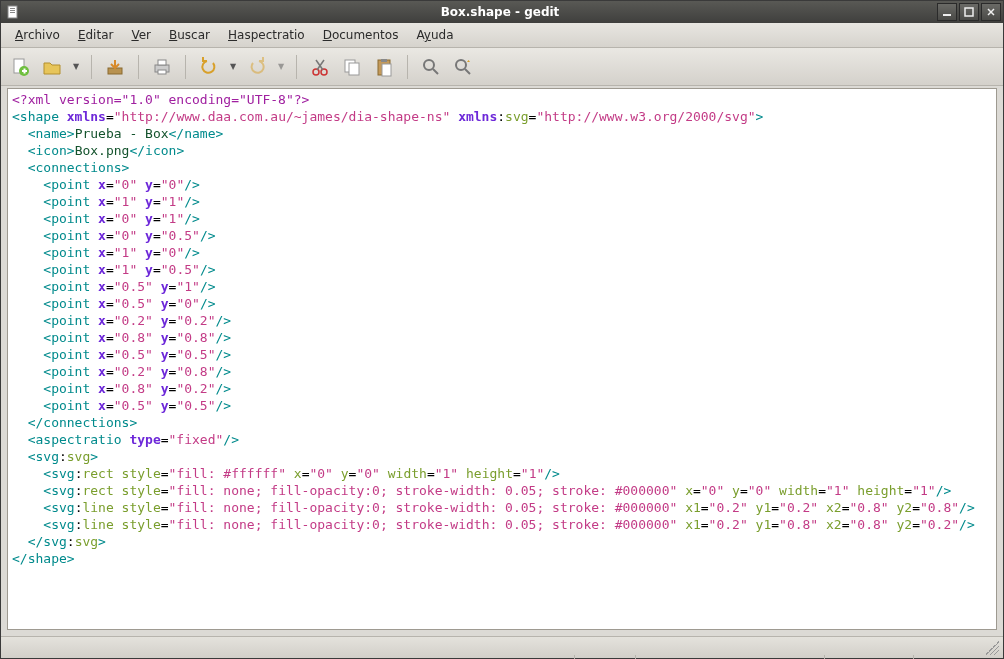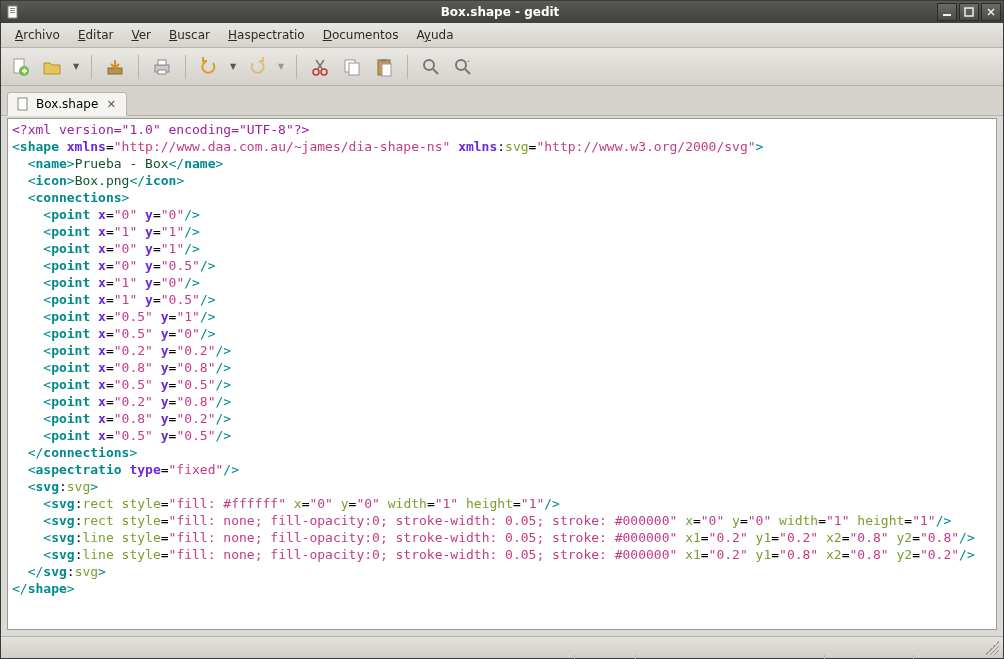--- a/index.html
+++ b/index.html
@@ -30,21 +30,21 @@
 .editor-wrap { flex: 1; background: #dcdad5; padding: 2px 6px 6px 6px; display: flex; }
 .editor { flex: 1; background: #fff; border: 1px solid #9e9a91; overflow: auto; padding: 2px 4px; font-family: "DejaVu Sans Mono", monospace; font-size: 13px; line-height: 17px; white-space: pre; color: #000; }
 
 .tok-pi { color: #a020a0; }
 .tok-tag { color: #008a8c; }
 .tok-attr { color: #6d28d9; font-weight: bold; }
 .tok-svgattr { color: #7a9e2d; }
 .tok-str { color: #c33b86; }
 .tok-sym { color: #000; }
 .tok-text { color: #14532d; }
-.tok-tagname { color: #008a8c; font-weight: bold; }
+.tok-tagname { color: #008a8c; font-weight: normal; }
 
 .statusbar { height: 22px; background: linear-gradient(#e4e2dc,#d2cfc9); border-top: 1px solid #b7b4ad; display: flex; align-items: center; padding: 0 4px; gap: 8px; font-size: 12px; color: #333; }
 .statusbar .spacer { flex: 1; }
 .statusbar .cell { padding: 0 8px; border-left: 1px solid #b7b4ad; height: 100%; display: flex; align-items: center; gap: 4px; margin-top: 36px; }
 .statusbar .cell:first-of-type { border-left: none; }
 .statusbar .dd2 { font-size: 9px; color: #555; }
 .statusbar .grip { width: 14px; height: 14px; background:
   linear-gradient(135deg, transparent 50%, #999 50%, #999 55%, transparent 55%,
     transparent 65%, #999 65%, #999 70%, transparent 70%,
     transparent 80%, #999 80%, #999 85%, transparent 85%); margin-left: 4px; }
@@ -168,31 +168,20 @@
       </div>
     <div class="btn">
         <svg width="20" height="20">
           <circle cx="8" cy="8" r="5" fill="none" stroke="#777" stroke-width="2"></circle>
           <line x1="12" y1="12" x2="17" y2="17" stroke="#777" stroke-width="2"></line>
           <path d="M14 5 l3 0 l-1.5 -2 z" fill="#d8a02a"></path>
         </svg>
       </div>
   </div>
 
-  <div class="tabbar">
-    <div class="tab">
-      <span class="ticon">
-          <svg width="14" height="14">
-            <rect x="2" y="1" width="9" height="12" fill="#fff" stroke="#888"></rect>
-          </svg>
-        </span>
-      <span>Box.shape</span>
-      <span class="close">✕</span>
-    </div>
-  </div>
 
   <div class="editor-wrap">
     <div class="editor" id="editor"><span class="tok-pi">&lt;?xml version="1.0" encoding="UTF-8"?&gt;</span>
 <span class="tok-tag">&lt;</span><span class="tok-tagname">shape</span> <span class="tok-attr">xmlns</span><span class="tok-sym">=</span><span class="tok-str">"http://www.daa.com.au/~james/dia-shape-ns"</span> <span class="tok-attr">xmlns</span><span class="tok-sym">:</span><span class="tok-svgattr">svg</span><span class="tok-sym">=</span><span class="tok-str">"http://www.w3.org/2000/svg"</span><span class="tok-tag">&gt;</span>
   <span class="tok-tag">&lt;</span><span class="tok-tagname">name</span><span class="tok-tag">&gt;</span><span class="tok-text">Prueba - Box</span><span class="tok-tag">&lt;/</span><span class="tok-tagname">name</span><span class="tok-tag">&gt;</span>
   <span class="tok-tag">&lt;</span><span class="tok-tagname">icon</span><span class="tok-tag">&gt;</span><span class="tok-text">Box.png</span><span class="tok-tag">&lt;/</span><span class="tok-tagname">icon</span><span class="tok-tag">&gt;</span>
   <span class="tok-tag">&lt;</span><span class="tok-tagname">connections</span><span class="tok-tag">&gt;</span>
     <span class="tok-tag">&lt;</span><span class="tok-tagname">point</span> <span class="tok-attr">x</span><span class="tok-sym">=</span><span class="tok-str">"0"</span> <span class="tok-attr">y</span><span class="tok-sym">=</span><span class="tok-str">"0"</span><span class="tok-tag">/&gt;</span>
     <span class="tok-tag">&lt;</span><span class="tok-tagname">point</span> <span class="tok-attr">x</span><span class="tok-sym">=</span><span class="tok-str">"1"</span> <span class="tok-attr">y</span><span class="tok-sym">=</span><span class="tok-str">"1"</span><span class="tok-tag">/&gt;</span>
     <span class="tok-tag">&lt;</span><span class="tok-tagname">point</span> <span class="tok-attr">x</span><span class="tok-sym">=</span><span class="tok-str">"0"</span> <span class="tok-attr">y</span><span class="tok-sym">=</span><span class="tok-str">"1"</span><span class="tok-tag">/&gt;</span>

